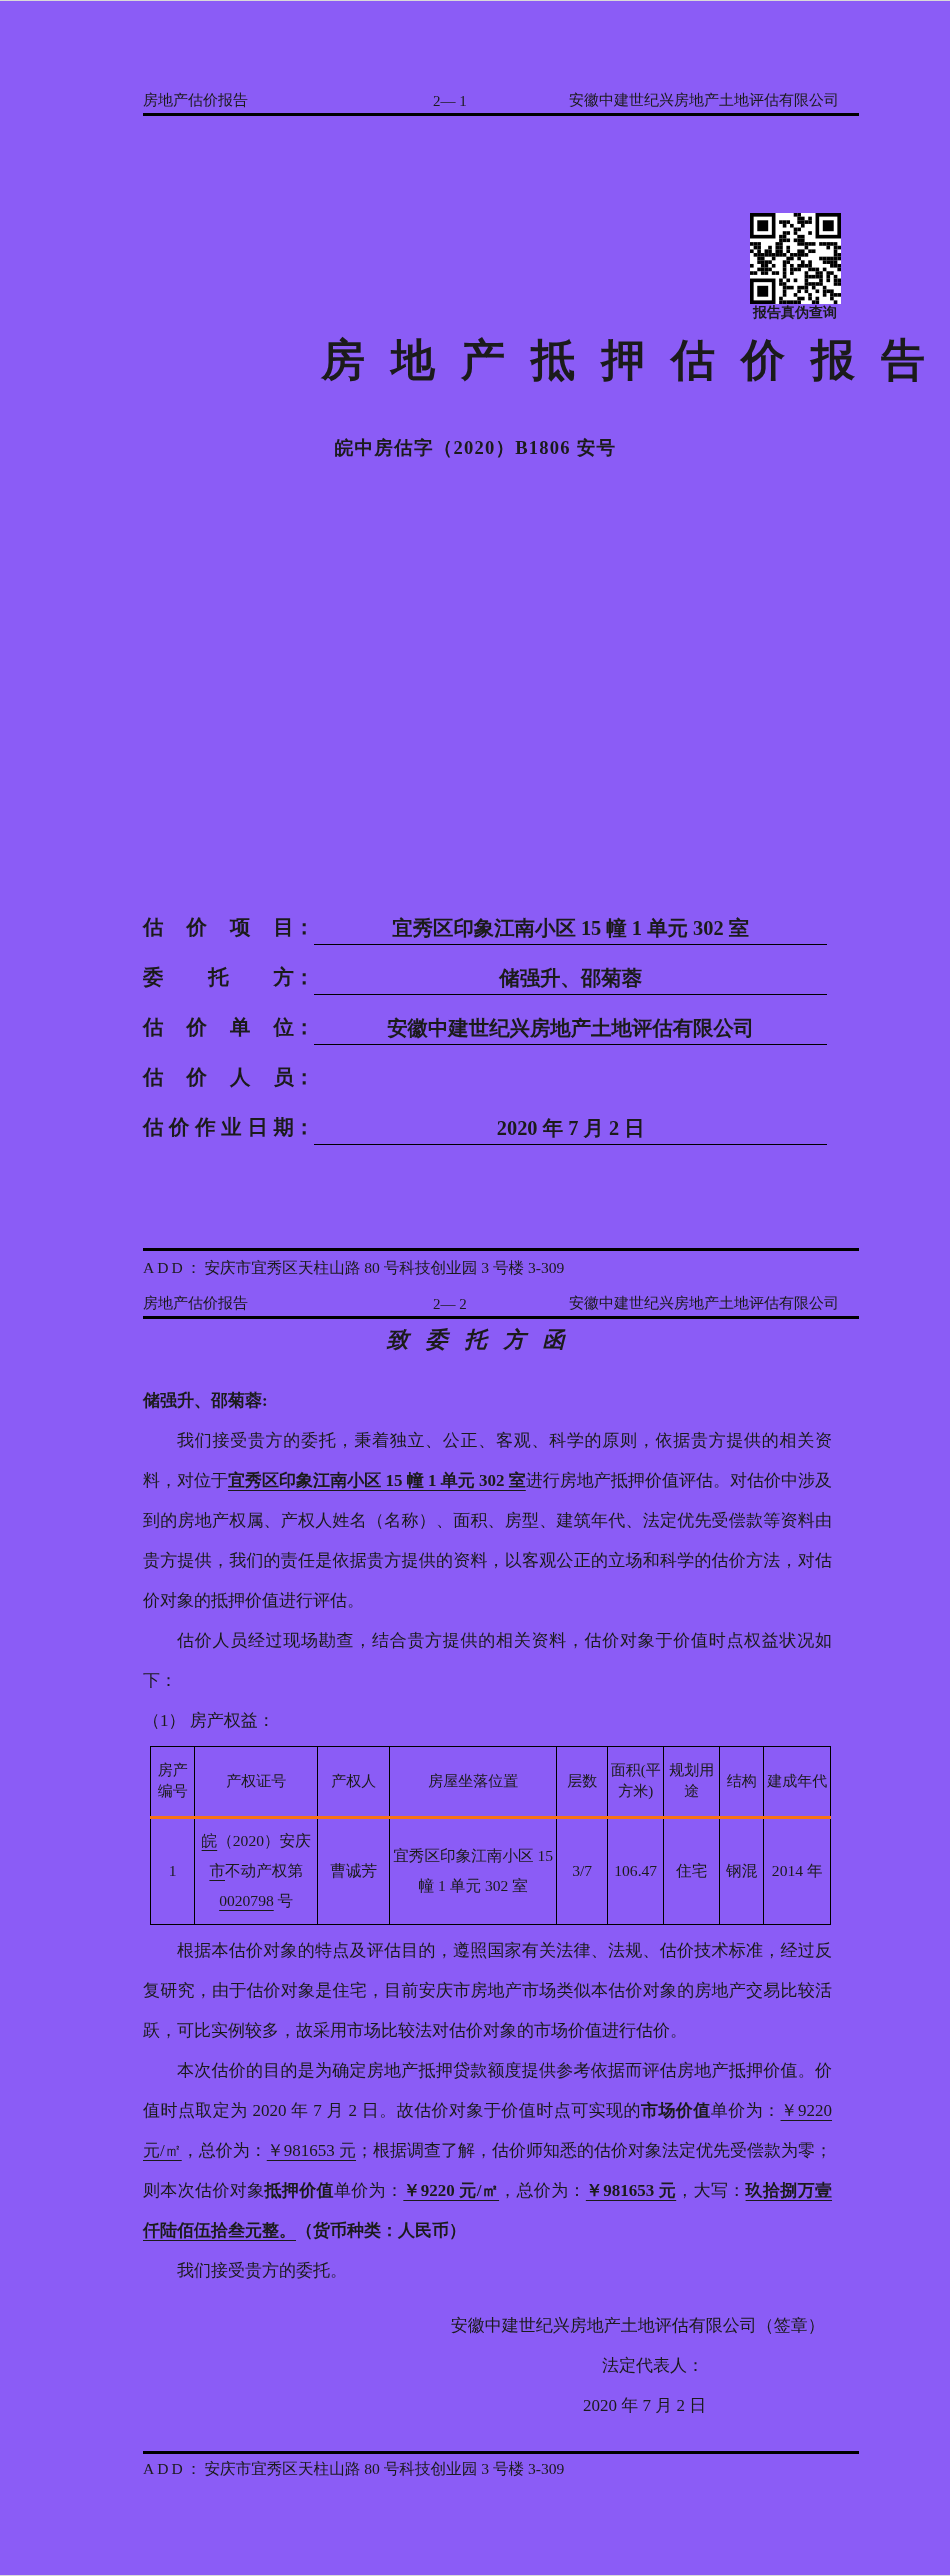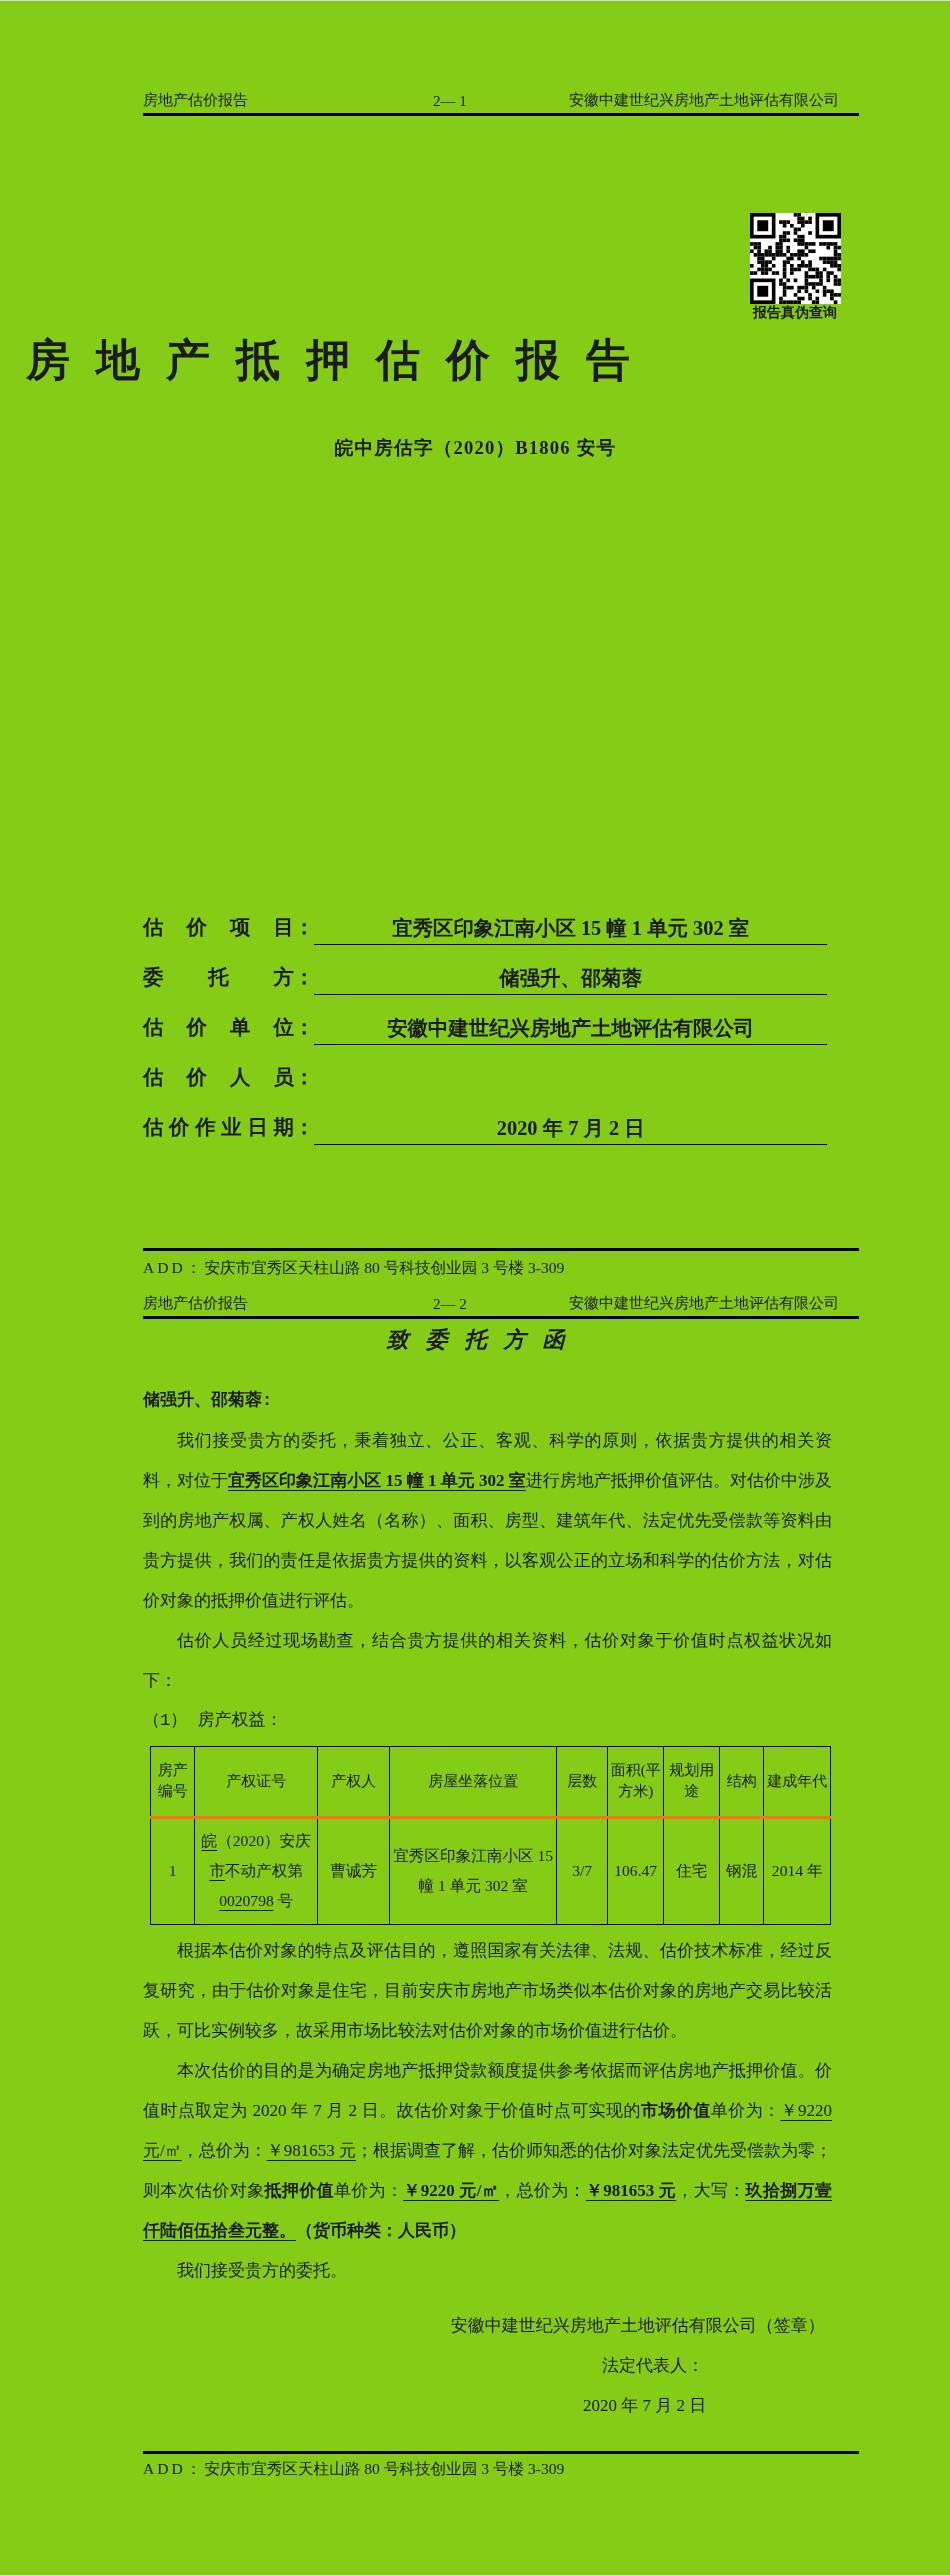--- a/index.html
+++ b/index.html
@@ -1,43 +1,43 @@
 <!DOCTYPE html>
 <html style="font-size:9.6px"><head>
 <meta charset="utf-8">
 <style>
   html,body{margin:0;padding:0;background:#fff;}
-  .page{position:relative;width:951px;height:2576px;background:#84cc16;overflow:hidden;
+  .page{position:relative;width:951px;height:2576px;background:#8b5cf6;overflow:hidden;
         font-family:"Liberation Serif","DejaVu Serif",serif;color:#1b1b1b;}
   .hairline{position:absolute;left:0;width:100%;height:1.2px;background:#d9d9d9;}
   .rule{position:absolute;height:3px;background:#000;}
   .hdr{position:absolute;left:143px;width:696px;height:23px;font-size:15px;}
   .hdr .left{position:absolute;left:0;bottom:0;}
   .hdr .center{position:absolute;left:290px;bottom:0;}
   .hdr .right{position:absolute;right:0;bottom:0;}
-  .title{position:absolute;left:0;width:100%;text-align:left;font-size:44px;font-weight:bold;
+  .title{position:absolute;left:0;width:100%;text-align:right;font-size:44px;font-weight:bold;
          letter-spacing:26px;padding-left:26px;box-sizing:border-box;white-space:nowrap;}
   .subtitle{position:absolute;left:0;width:100%;text-align:center;font-size:18.6px;font-weight:bold;letter-spacing:1.2px;}
   .qrbox{position:absolute;left:750px;top:213px;width:91px;height:91px;}
   .qrcap{position:absolute;left:740px;top:304px;width:110px;text-align:center;font-size:14px;font-weight:bold;}
   .form{position:absolute;left:143px;top:895px;width:684px;}
   .form .row{display:flex;align-items:flex-end;height:50px;font-size:20.4px;}
   .form .lbl{width:151px;font-weight:bold;padding-bottom:3.6px;}
   [data-justify]{display:flex;justify-content:space-between;}
   .form .colon{font-weight:bold;padding-bottom:3.6px;}
   .form .val{flex:1;border-bottom:1.8px solid #000;text-align:center;padding-bottom:2.4px;
              font-weight:600;white-space:nowrap;}
   .addline{position:absolute;left:143px;font-size:15.6px;white-space:nowrap;}
   .addline .alabel{letter-spacing:3px;}
   .letter-title{position:absolute;left:0;width:100%;text-align:center;font-size:22px;font-weight:bold;
                 letter-spacing:17px;padding-left:17px;box-sizing:border-box;}
   .body{position:absolute;left:143px;top:1381px;width:689px;font-size:17px;line-height:40px;
         text-align:justify;}
   .body p{margin:0;text-indent:34px;}
-  .body p.noindent{text-indent:0;font-family:Liberation Mono, monospace;}
+  .body p.noindent{text-indent:0;}
   .salutation{font-weight:bold;}
   .list-line{text-indent:46px;}
   .b{font-weight:bold;}
   .u{text-decoration:underline;text-underline-offset:4.2px;}
   .bu{font-weight:bold;text-decoration:underline;text-underline-offset:4.2px;}
   table.rights{border-collapse:collapse;table-layout:fixed;margin:4.8px 0 6px 7.2px;width:681px;
                text-align:center;line-height:21.6px;}
   table.rights th,table.rights td{border:1.2px solid #000;padding:1.2px 1.2px;font-weight:normal;
                vertical-align:middle;overflow:hidden;}
   table.rights thead th{height:67px;font-size:15px;}

